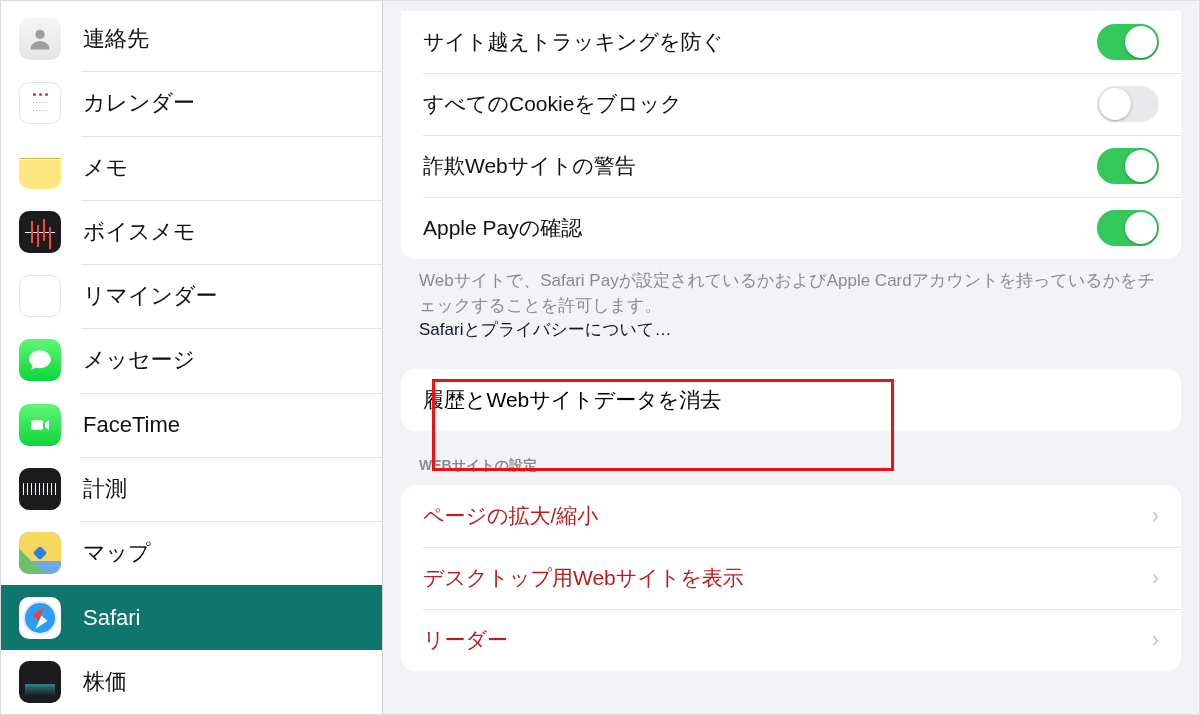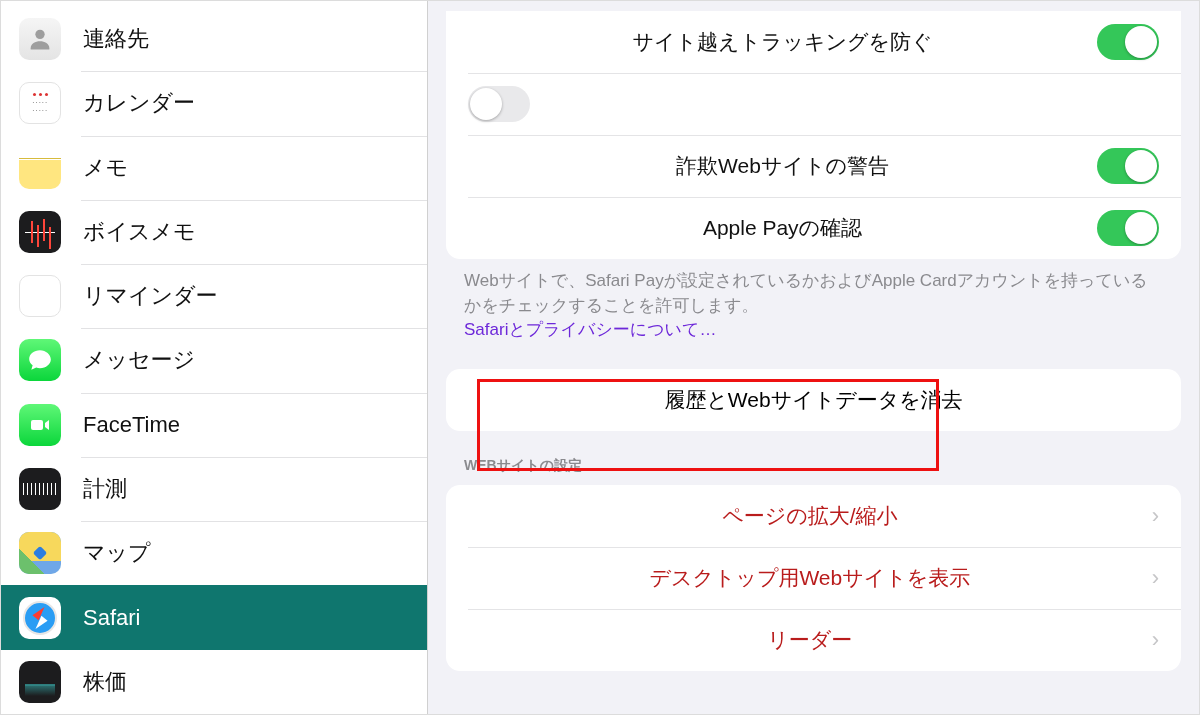--- a/index.html
+++ b/index.html
@@ -14,21 +14,21 @@
     width: 1200px;
     height: 715px;
     display: flex;
     border: 1px solid #dcdcdc;
     overflow: hidden;
     position: relative;
     background: #fff;
   }
   
   .sidebar {
-    width: 427px;
+    width: 382px;
     background: #fff;
     border-right: 1px solid #d0d0d0;
     overflow-y: hidden;
     display: flex;
     flex-direction: column;
     padding-top: 6px;
   }
   .sidebar-item {
     display: flex;
     align-items: center;
@@ -129,40 +129,40 @@
     padding: 0 22px;
     position: relative;
     font-size: 21px;
     color: #111;
   }
   .row + .row::before {
     content:"";
     position:absolute;
     left:22px;right:0;top:0;height:1px;background:#e4e4e6;
   }
-  .row .row-label { flex:1;text-align:center; }
+  .row .row-label { flex:1; }
   .row.disabled .row-label { color:#000000; }
   .row.link .row-label { color:#b91c1c; }
   .chevron { color:#c6c6c8; font-size:22px; }
 
   .toggle {
     width:62px;height:36px;border-radius:18px;position:relative;background:#e9e9eb;cursor:pointer;flex:0 0 62px;
   }
   .toggle .knob{ position:absolute; top:2px; width:32px;height:32px;border-radius:50%;background:#fff;box-shadow:0 1px 3px rgba(0,0,0,.3);}
   .toggle.off .knob{ left:2px; }
   .toggle.on { background:#34c759; }
   .toggle.on .knob{ right:2px; }
 
   .footer-note {
     padding: 10px 36px 0 36px;
     font-size: 17px;
     line-height: 1.45;
     color: #8a8a8e;
   }
-  .footer-note .link-text { color:#6d28d9; cursor:pointer;text-align:right;}
+  .footer-note .link-text { color:#0f172a; cursor:pointer;text-align:right;}
 
   .section-header {
     padding: 26px 36px 10px 36px;
     font-size: 14px;
     color: #8a8a8e;
     font-weight: bold;
   }
 
   .highlight-box {
     position:absolute;
@@ -253,20 +253,21 @@
   <div class="detail">
 
     <div class="group first">
       <div class="row">
         <span class="row-label">サイト越えトラッキングを防ぐ</span>
         <div class="toggle on">
             <div class="knob"></div>
           </div>
       </div>
       <div class="row">
+        <span class="row-label">すべてのCookieをブロック</span>
         <div class="toggle off">
             <div class="knob"></div>
           </div>
       </div>
       <div class="row">
         <span class="row-label">詐欺Webサイトの警告</span>
         <div class="toggle on">
             <div class="knob"></div>
           </div>
       </div>

